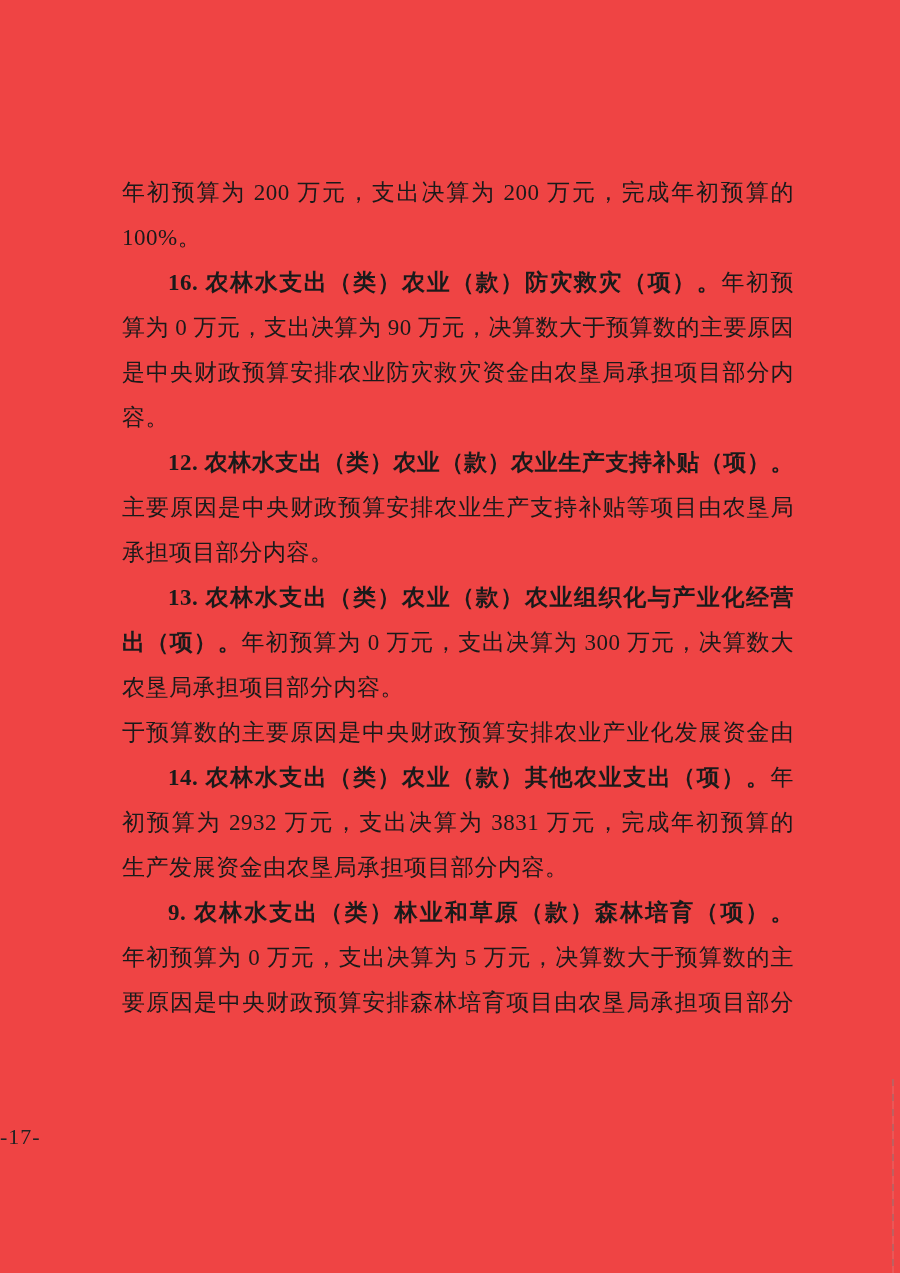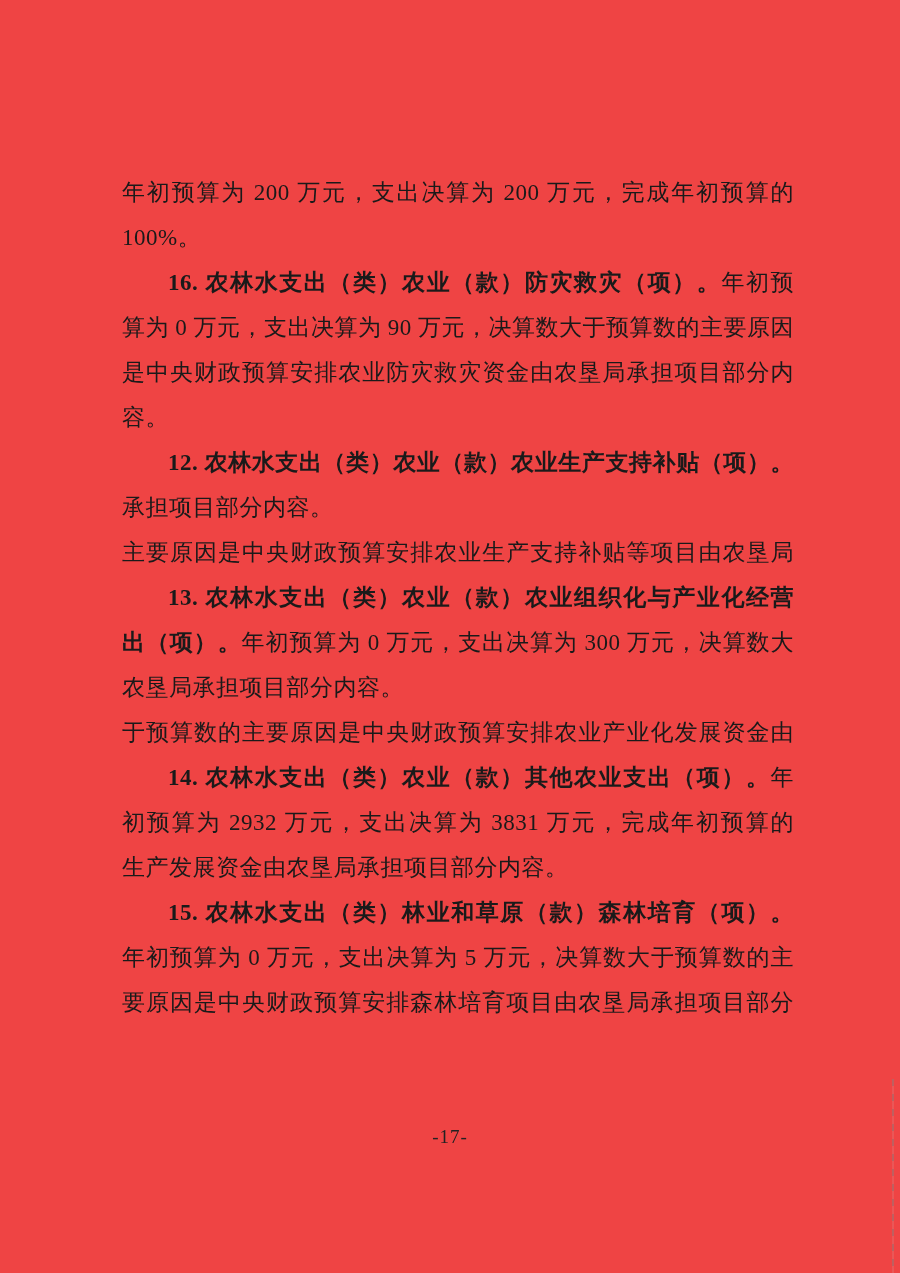--- a/index.html
+++ b/index.html
@@ -45,22 +45,22 @@
   .b {
     font-weight: 700;
   }
   .page-num {
     position: absolute;
     top: 1121px;
     left: 0;
     width: 900px;
     height: 32px;
     line-height: 32px;
-    text-align: center;
-    font-size: 19px;
+    text-align: left;
+    font-size: 22px;
     letter-spacing: 1px;
     color: #222222;
   }
   .scan-artifact {
     position: absolute;
     left: 892px;
     top: 1079px;
     width: 2px;
     height: 194px;
     background: repeating-linear-gradient(
@@ -87,40 +87,40 @@
 
     <div class="line"><span>算为 0 万元，支出决算为 90 万元，决算数大于预算数的主要原因</span></div>
 
     <div class="line"><span>是中央财政预算安排农业防灾救灾资金由农垦局承担项目部分内</span></div>
 
     <div class="line last"><span>容。</span></div>
 
     <div class="line indent"><span class="b">12. 农林水支出（类）农业（款）农业生产支持补贴（项）。</span></div>
 
 
+    <div class="line"><span>主要原因是中央财政预算安排农业生产支持补贴等项目由农垦局</span></div>
+
     <div class="line last"><span>承担项目部分内容。</span></div>
-
-    <div class="line"><span>主要原因是中央财政预算安排农业生产支持补贴等项目由农垦局</span></div>
 
     <div class="line indent"><span class="b">13. 农林水支出（类）农业（款）农业组织化与产业化经营</span></div>
 
     <div class="line"><span class="b">出（项）。</span><span>年初预算为 0 万元，支出决算为 300 万元，决算数大</span></div>
 
     <div class="line last"><span>农垦局承担项目部分内容。</span></div>
 
     <div class="line"><span>于预算数的主要原因是中央财政预算安排农业产业化发展资金由</span></div>
 
     <div class="line indent"><span class="b">14. 农林水支出（类）农业（款）其他农业支出（项）。</span><span>年</span></div>
 
     <div class="line"><span>初预算为 2932 万元，支出决算为 3831 万元，完成年初预算的</span></div>
 
 
     <div class="line last"><span>生产发展资金由农垦局承担项目部分内容。</span></div>
 
-    <div class="line indent"><span class="b">15. 农林水支出（类）林业和草原（款）森林培育（项）。</span></div>
+    <div class="line indent"><span class="b">9. 农林水支出（类）林业和草原（款）森林培育（项）。</span></div>
 
     <div class="line"><span>年初预算为 0 万元，支出决算为 5 万元，决算数大于预算数的主</span></div>
 
     <div class="line"><span>要原因是中央财政预算安排森林培育项目由农垦局承担项目部分</span></div>
 
   </div>
 
   <div class="page-num">-17-</div>
 
   <div class="scan-artifact"></div>

